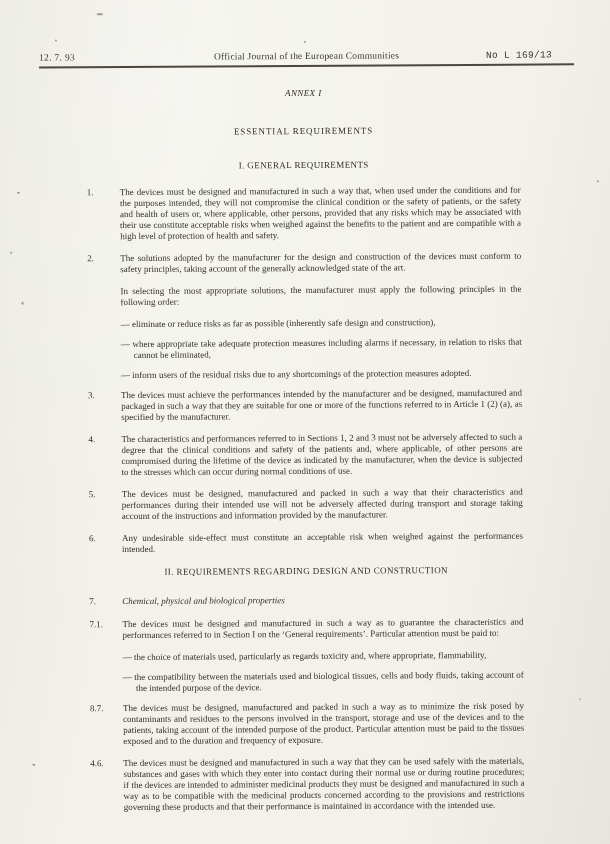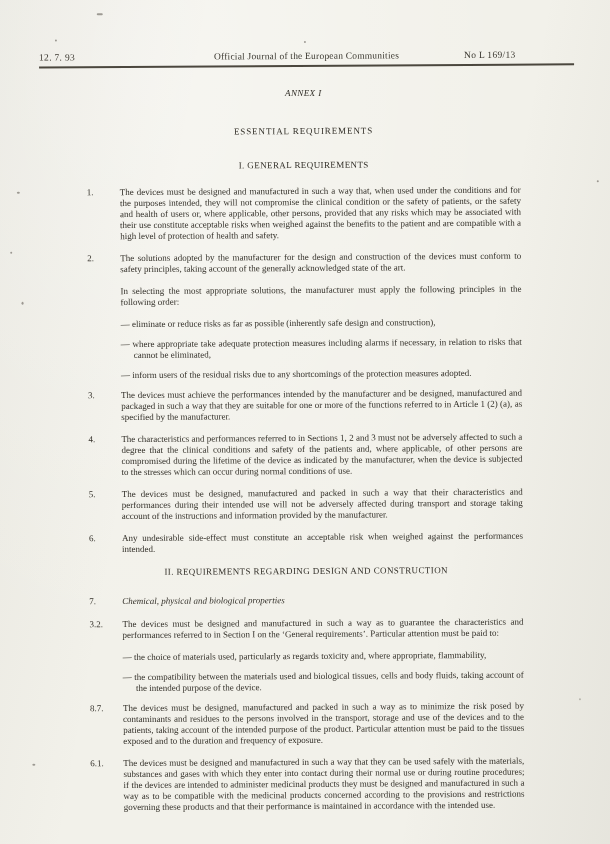--- a/index.html
+++ b/index.html
@@ -15,21 +15,21 @@
       linear-gradient(100deg, rgba(110,105,90,0.07), transparent 28%, transparent 72%, rgba(110,105,90,0.09));
   }
   .tilt{position:absolute;inset:0;transform:rotate(-0.35deg);transform-origin:50% 45%;}
 
   .oj-header{
     position:absolute;top:51px;left:41px;width:535px;
     display:flex;align-items:baseline;font-size:9.5px;color:#3a372f;
   }
   .oj-header .date{width:110px;text-align:left;letter-spacing:0.3px;}
   .oj-header .jtitle{flex:1;text-align:center;letter-spacing:0.2px;}
-  .oj-header .pageno{width:110px;text-align:left;letter-spacing:0.3px;}
+  .oj-header .pageno{width:110px;text-align:center;letter-spacing:0.3px;font-family:Liberation Mono, monospace;}
   .header-rule{position:absolute;top:65px;left:41px;width:535px;height:1.6px;background:#4b473e;}
 
   .content{
     position:absolute;top:88px;left:88px;width:434px;
     color:#34312a;font-size:9px;line-height:11px;text-align:justify;
   }
   .h{text-align:center;}
   .annex{font-style:italic;margin-bottom:27px;letter-spacing:0.4px;}
   .essential{margin-bottom:23px;letter-spacing:0.9px;}
   .sec{margin-bottom:15px;letter-spacing:0.4px;}
@@ -111,39 +111,39 @@
       </div>
 
       <div class="h sec sec2">II. REQUIREMENTS REGARDING DESIGN AND CONSTRUCTION</div>
 
       <div class="item subhead">
         <span class="num">7.</span>
         <p>Chemical, physical and biological properties</p>
       </div>
 
       <div class="item">
-        <span class="num">3.2.</span>
+        <span class="num">7.1.</span>
         <p>The devices must be designed and manufactured in such a way as to guarantee the characteristics and performances referred to in Section I on the ‘General requirements’. Particular attention must be paid to:</p>
       </div>
 
       <div class="item dash">
         <p>— the choice of materials used, particularly as regards toxicity and, where appropriate, flammability,</p>
       </div>
 
       <div class="item dash">
         <p>— the compatibility between the materials used and biological tissues, cells and body fluids, taking account of the intended purpose of the device.</p>
       </div>
 
       <div class="item">
         <span class="num">8.7.</span>
         <p>The devices must be designed, manufactured and packed in such a way as to minimize the risk posed by contaminants and residues to the persons involved in the transport, storage and use of the devices and to the patients, taking account of the intended purpose of the product. Particular attention must be paid to the tissues exposed and to the duration and frequency of exposure.</p>
       </div>
 
       <div class="item">
-        <span class="num">6.1.</span>
+        <span class="num">4.6.</span>
         <p>The devices must be designed and manufactured in such a way that they can be used safely with the materials, substances and gases with which they enter into contact during their normal use or during routine procedures; if the devices are intended to administer medicinal products they must be designed and manufactured in such a way as to be compatible with the medicinal products concerned according to the provisions and restrictions governing these products and that their performance is maintained in accordance with the intended use.</p>
       </div>
 
     </main>
 
     <div class="speck" style="left:99px;top:12px;width:6px;height:2px;border-radius:1px;"></div>
     <div class="speck" style="left:57px;top:38px;width:2px;height:2px;"></div>
     <div class="speck" style="left:306px;top:41px;width:2px;height:2px;"></div>
     <div class="speck" style="left:18px;top:190px;width:3px;height:2px;"></div>
     <div class="speck" style="left:11px;top:250px;width:2px;height:2px;"></div>

